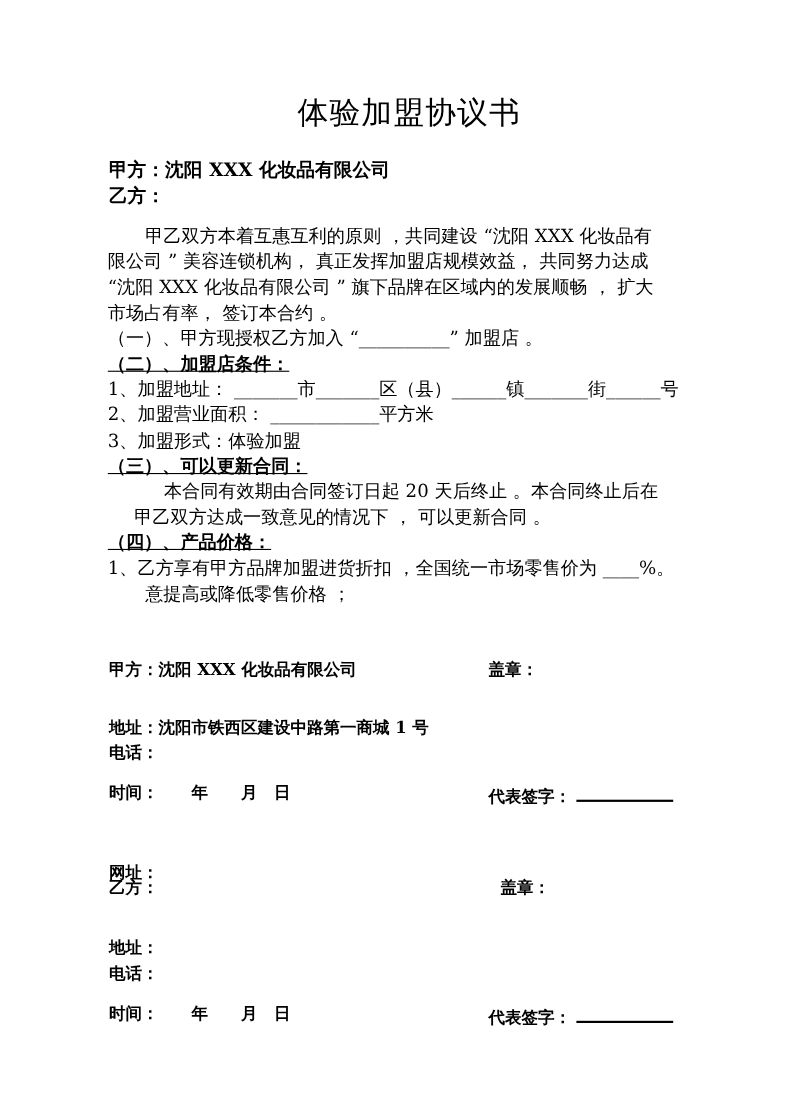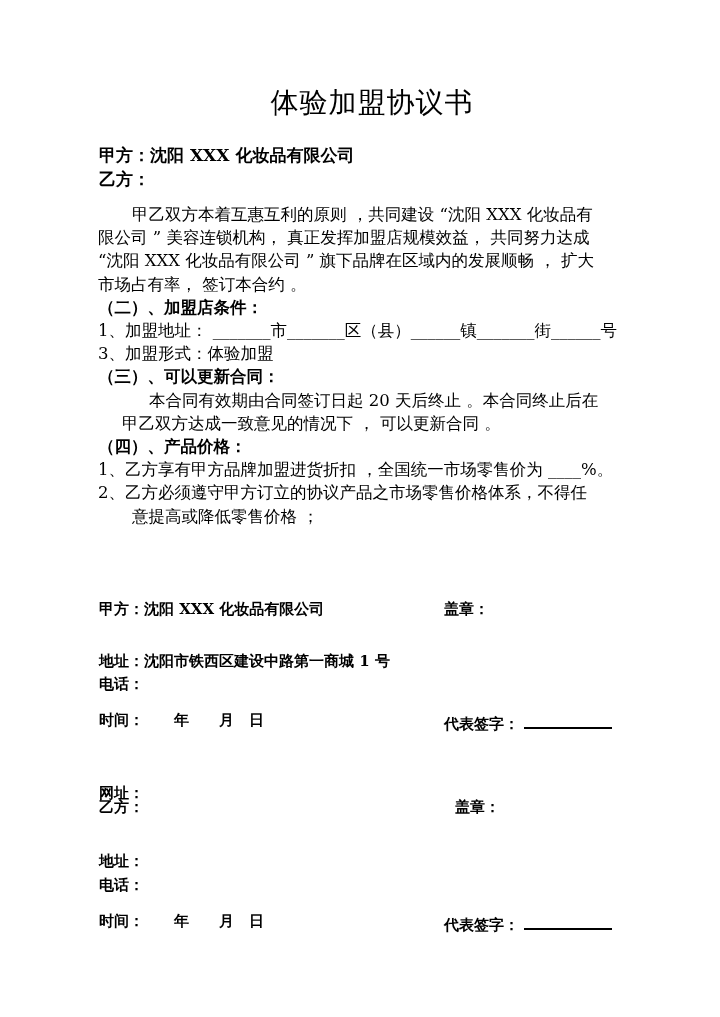--- a/index.html
+++ b/index.html
@@ -39,21 +39,21 @@
     top: 203px;
     left: 98px;
     width: 540px;
     font-size: 16.5px;
     line-height: 23.2px;
   }
   .bline { white-space: pre; }
   .indent2 { text-indent: 34px; }
   .indent15 { padding-left: 24px; }
   .indent3 { padding-left: 51px; }
-  .bold { font-weight: 700; }
+  .bold { font-weight: 700; text-decoration: underline; }
   .fill-blank {
     display: inline-block;
     width: 102px;
     border-bottom: 1.5px solid #000;
     text-align: center;
     line-height: 19px;
   }
   .sig-block {
     position: absolute;
     left: 99px;
@@ -88,32 +88,33 @@
 
   <div class="party-top party-a-top">甲方：沈阳 XXX 化妆品有限公司</div>
   <div class="party-top party-b-top">乙方：</div>
 
   <div class="body-block">
     <div class="bline indent2">甲乙双方本着互惠互利的原则 ，共同建设 “沈阳 XXX 化妆品有</div>
     <div class="bline">限公司 ” 美容连锁机构， 真正发挥加盟店规模效益， 共同努力达成</div>
     <div class="bline">“沈阳 XXX 化妆品有限公司 ” 旗下品牌在区域内的发展顺畅 ， 扩大</div>
     <div class="bline">市场占有率， 签订本合约 。</div>
 
+    <div class="bline">（一）、甲方现授权乙方加入 “__________” 加盟店 。</div>
 
     <div class="bline bold">（二）、加盟店条件：</div>
     <div class="bline">1、加盟地址： _______市_______区（县）______镇_______街______号</div>
+    <div class="bline">2、加盟营业面积： ____________平方米</div>
     <div class="bline">3、加盟形式：体验加盟</div>
 
     <div class="bline bold">（三）、可以更新合同：</div>
     <div class="bline indent3">本合同有效期由合同签订日起 20 天后终止 。本合同终止后在</div>
     <div class="bline indent15">甲乙双方达成一致意见的情况下 ， 可以更新合同 。</div>
 
     <div class="bline bold">（四）、产品价格：</div>
     <div class="bline">1、乙方享有甲方品牌加盟进货折扣 ，全国统一市场零售价为 ____%。</div>
-    <div class="bline">2、乙方必须遵守甲方订立的协议产品之市场零售价格体系，不得任</div>
     <div class="bline indent2" style="text-indent:0;padding-left:34px;">意提高或降低零售价格 ；</div>
   </div>
 
   <div class="sig-block sig-a">
     <div class="sig-row a-r1">
       <span class="sig-left">甲方：沈阳 XXX 化妆品有限公司</span>
       <span class="sig-right">盖章：</span>
     </div>
     <div class="sig-row a-r2">
       <span class="sig-left">地址：沈阳市铁西区建设中路第一商城 1 号</span>

